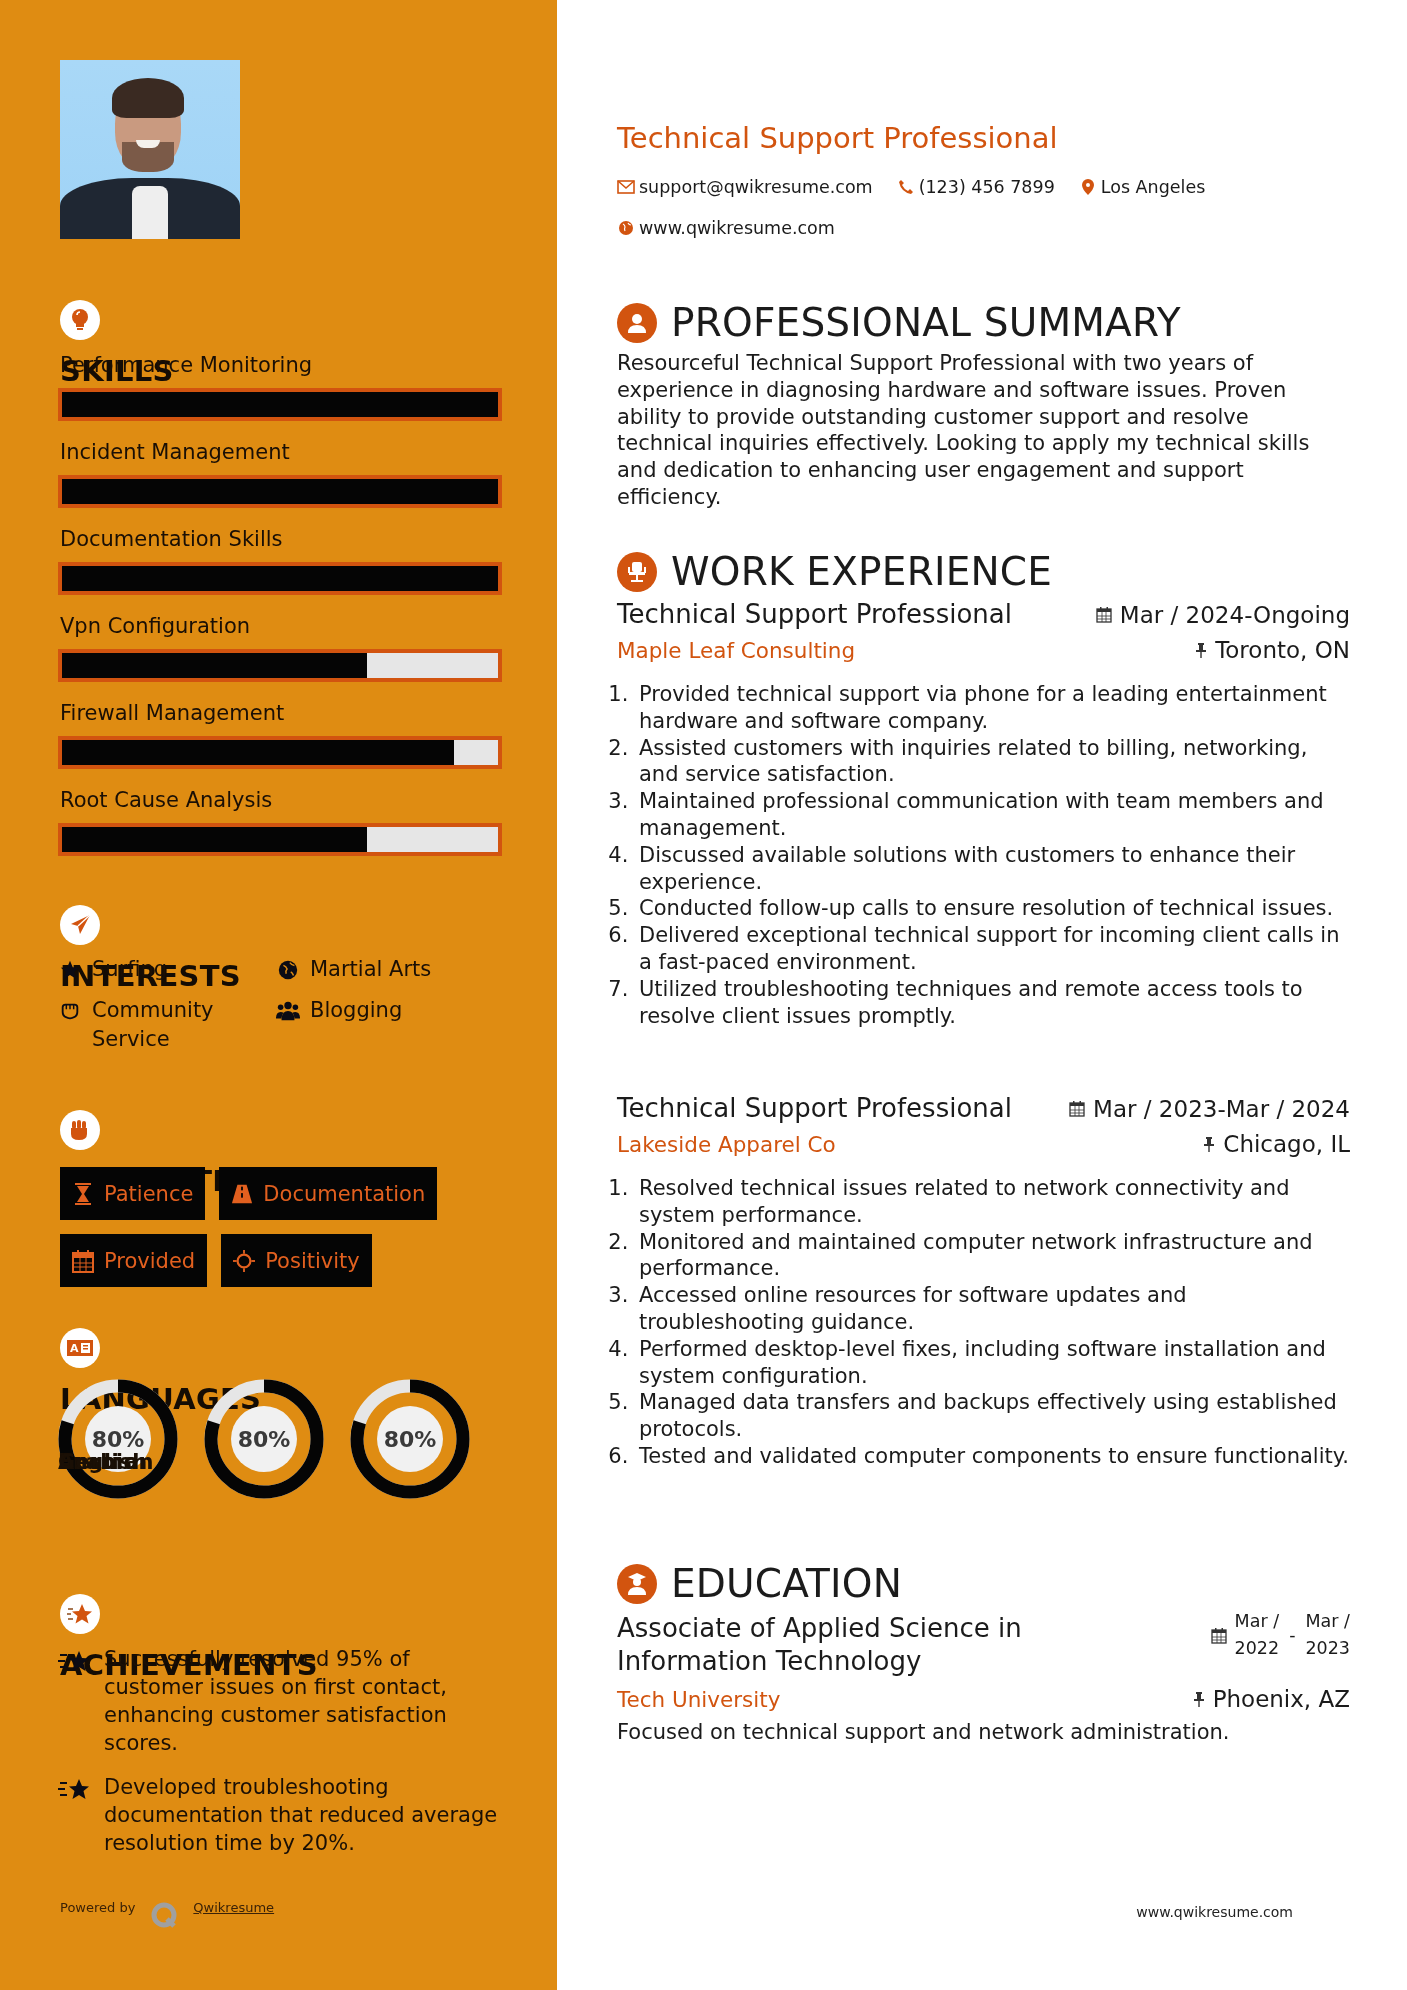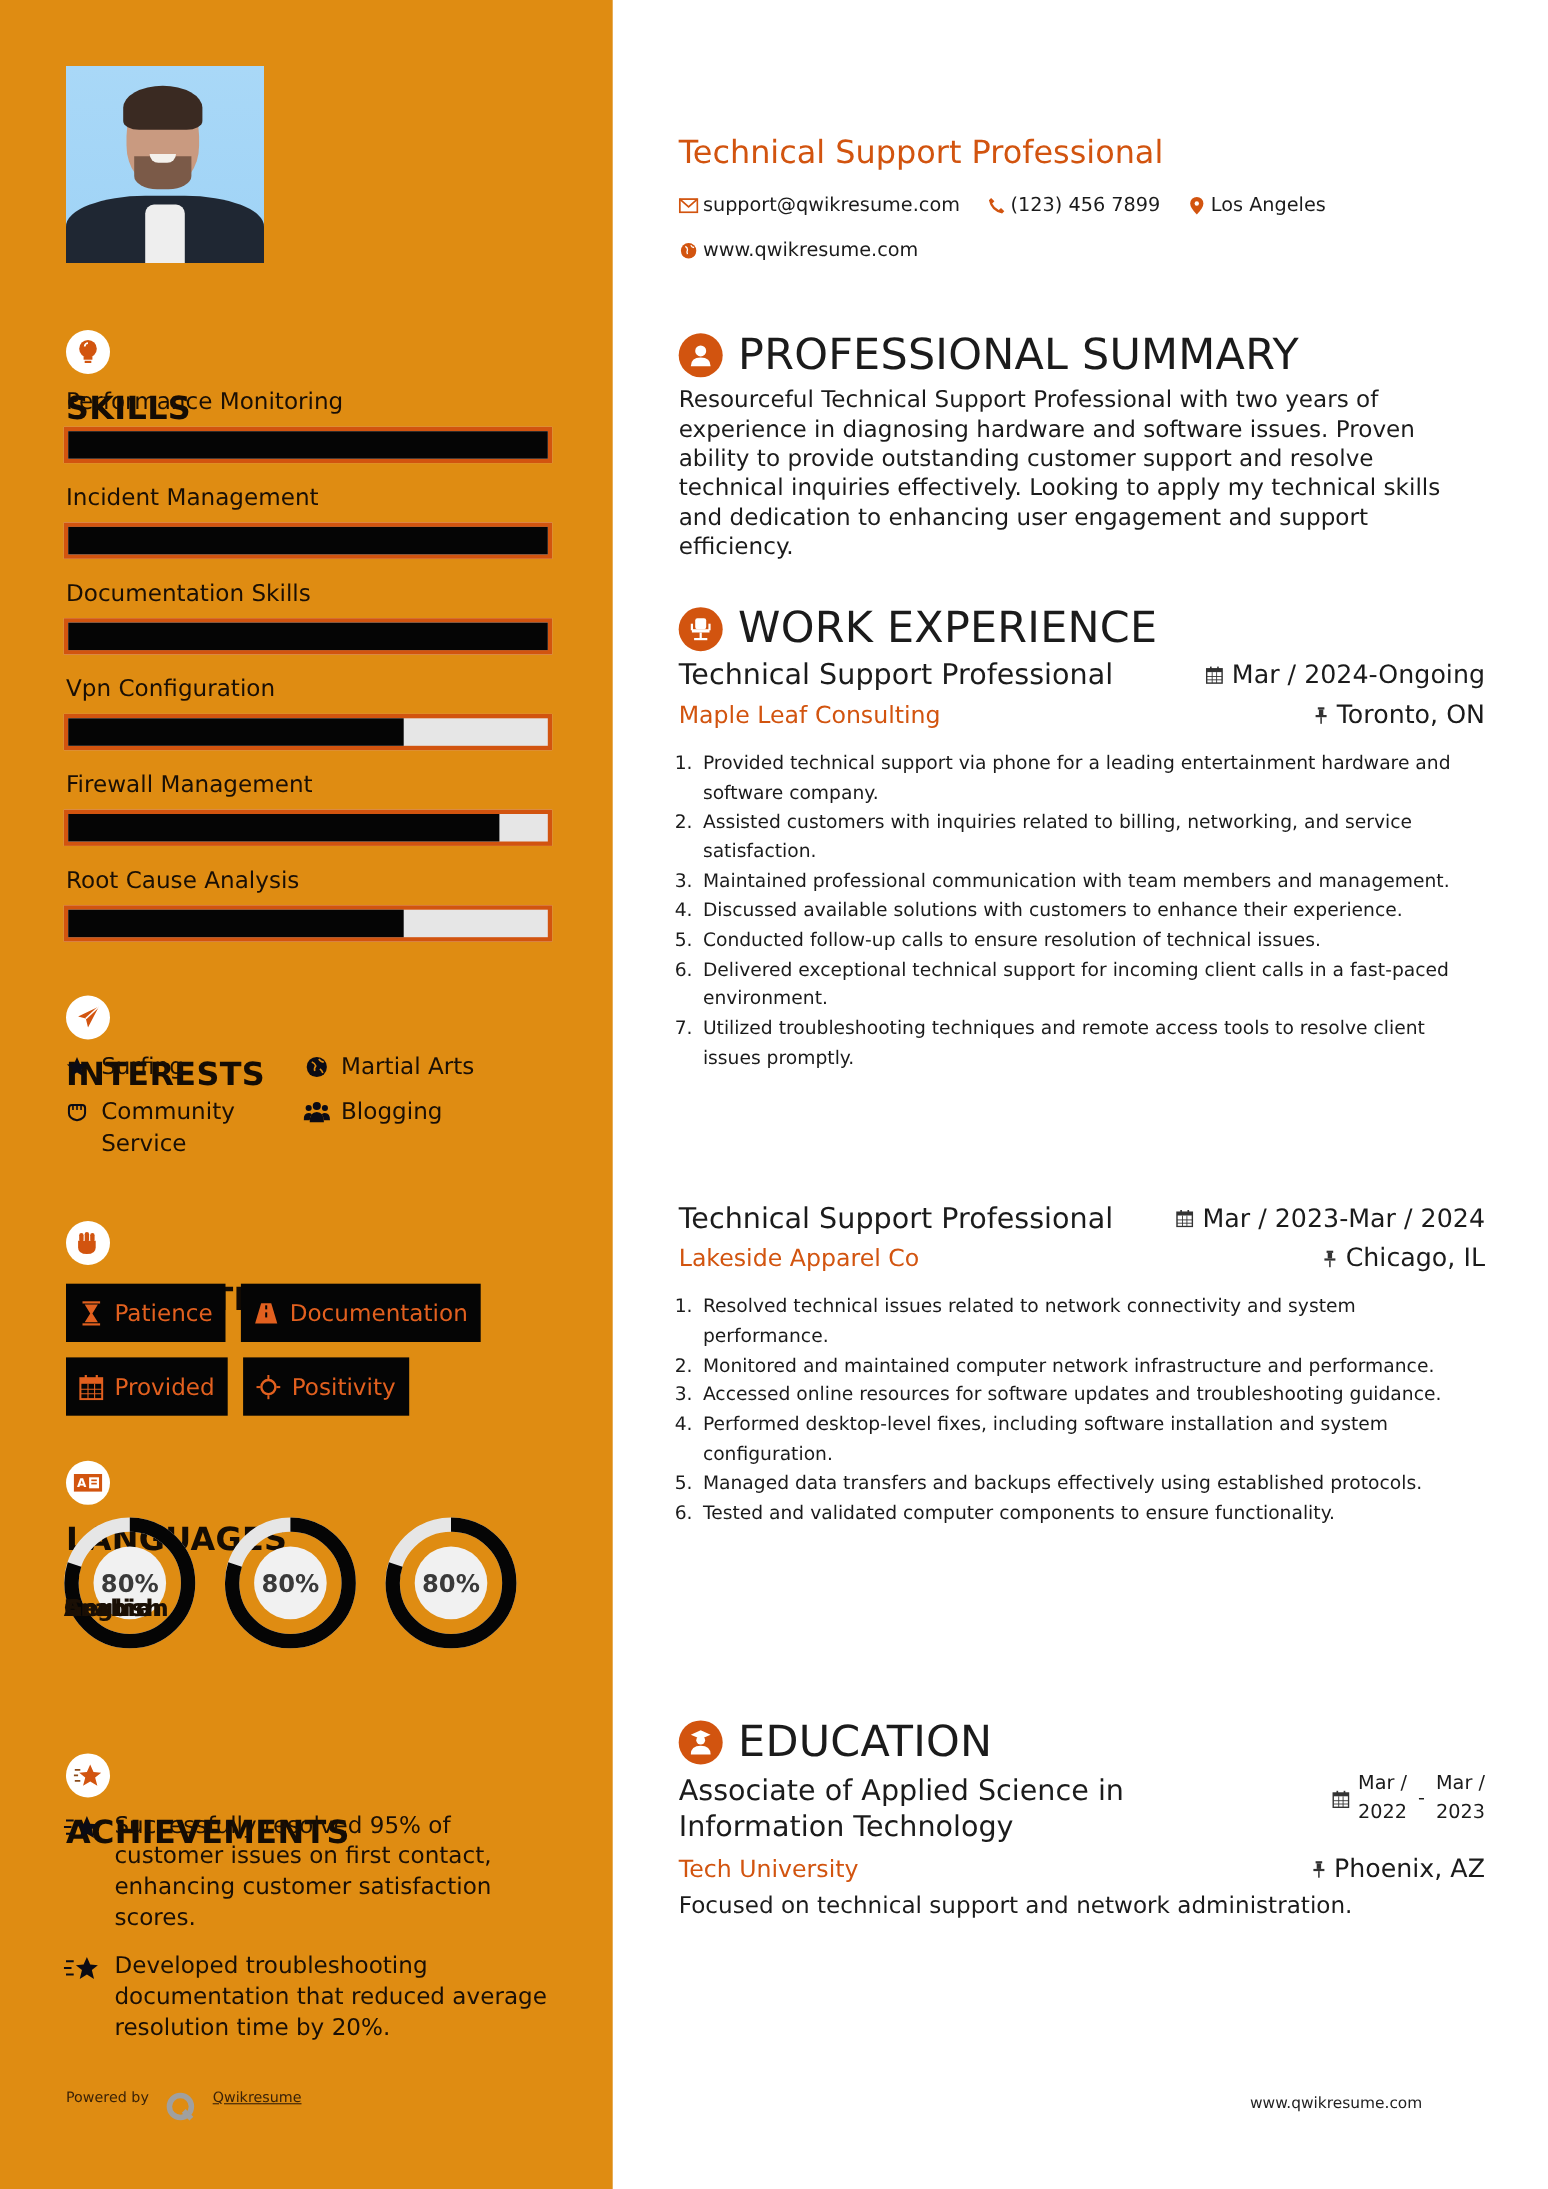--- a/index.html
+++ b/index.html
@@ -84,21 +84,21 @@
   .main-section-title .title { font-size: 39px; color: #1b1b1b; font-family: "DejaVu Sans", sans-serif; letter-spacing: 0.2px; }
 
   .summary { position: absolute; left: 0; top: 350px; width: 733px; font-size: 21px; line-height: 26.8px; color: #1b1b1b; }
 
   .job { position: absolute; left: 0; width: 733px; }
   .job-head { display: flex; justify-content: space-between; align-items: baseline; }
   .job-title { font-size: 26px; color: #1b1b1b; }
   .job-meta { font-size: 23px; color: #1b1b1b; display: flex; align-items: center; gap: 8px; }
   .job-sub { display: flex; justify-content: space-between; align-items: center; margin-top: 8px; }
   .company { font-size: 21.5px; color: #d2540f; }
-  .job ol { margin-top: 18px; padding-left: 18px; font-size: 17px; line-height: 26.8px; color: #1b1b1b; }
+  .job ol { margin-top: 18px; padding-left: 18px; font-size: 21px; line-height: 26.8px; color: #1b1b1b; }
   .job ol li { padding-left: 4px; }
 
   .edu-head { display: flex; justify-content: space-between; align-items: flex-start; }
   .edu-degree { font-size: 26px; color: #1b1b1b; line-height: 33px; width: 520px; }
   .edu-dates { display: flex; align-items: center; gap: 8px; font-size: 17.5px; line-height: 27px; color: #1b1b1b; margin-top: -4px; }
   .edu-dates .col { display: flex; flex-direction: column; }
   .edu-desc { font-size: 21px; color: #1b1b1b; margin-top: 8px; }
 
   .footer-url { position: absolute; right: 57px; top: 1904px; font-size: 14px; color: #222; }
 </style>

